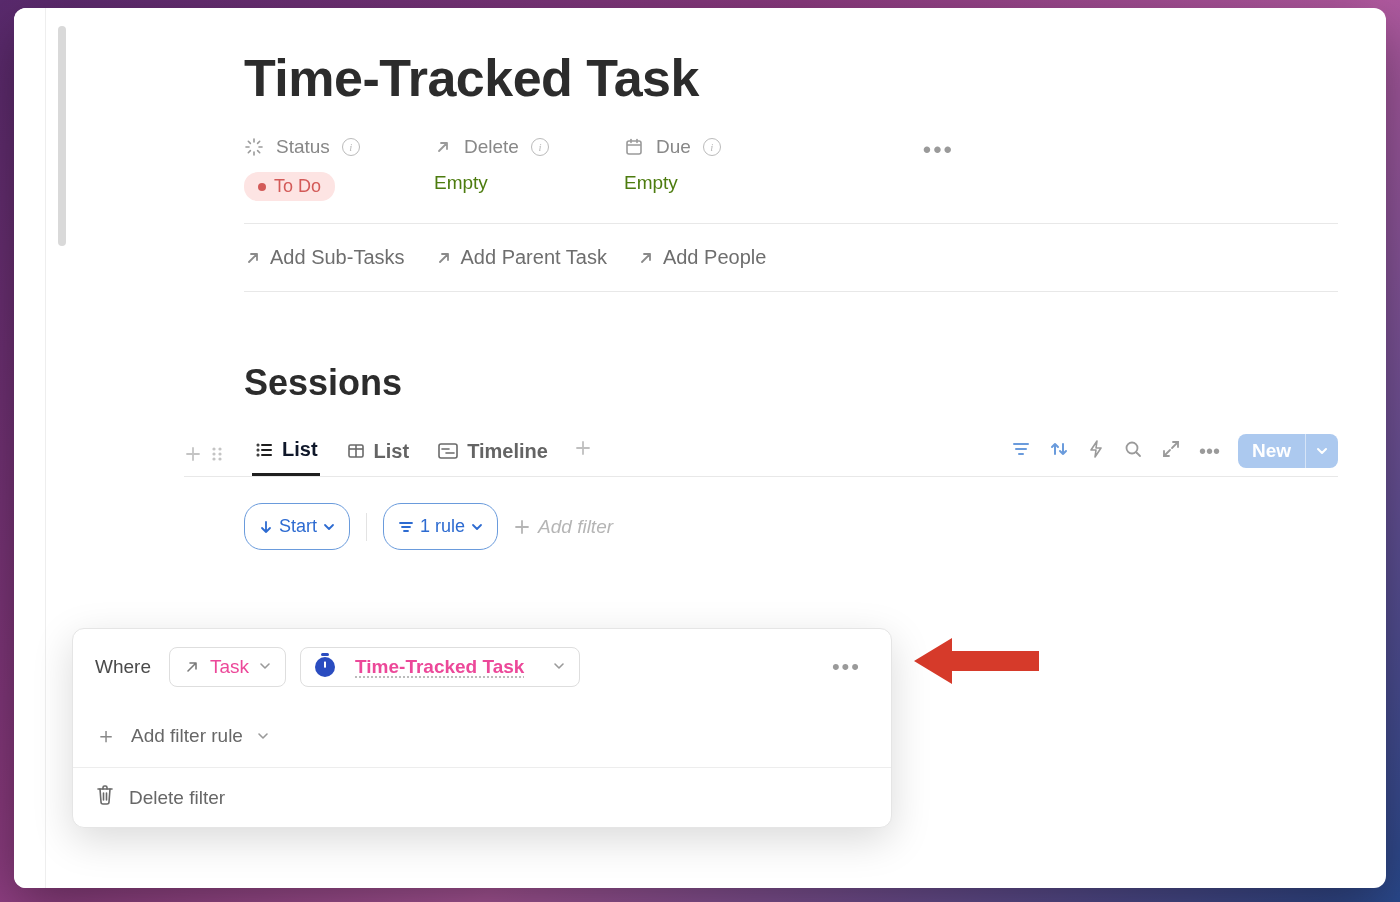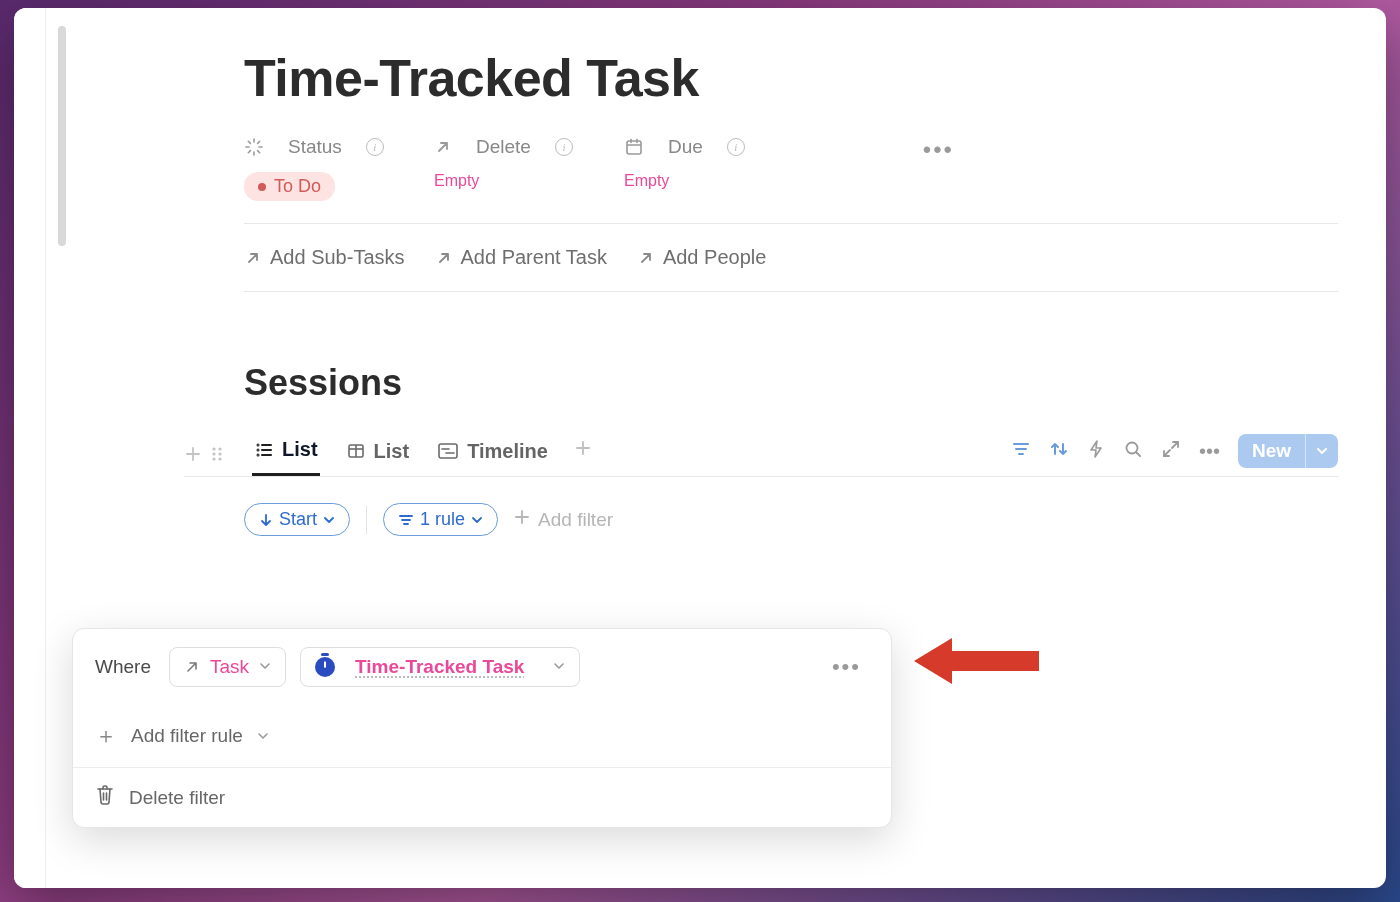--- a/index.html
+++ b/index.html
@@ -50,34 +50,34 @@
     letter-spacing: -0.5px;
     margin-bottom: 28px;
   }
   .props-row {
     display: flex;
     gap: 50px;
     align-items: flex-start;
     margin-bottom: 12px;
   }
   .prop-col { display: flex; flex-direction: column; gap: 14px; min-width: 140px; }
-  .prop-label { display: flex; align-items: center; gap: 24px; color: #888; font-size: 19px; }
+  .prop-label { display: flex; align-items: center; gap: 12px; color: #888; font-size: 19px; }
   .info-circle {
     width: 18px; height: 18px; border: 1.5px solid #bbb; border-radius: 50%;
     display: inline-flex; align-items: center; justify-content: center;
     font-size: 11px; color: #bbb; font-style: italic; font-family: serif;
   }
   .status-pill {
     display: inline-flex; align-items: center; gap: 8px;
     background: #fde4e3; color: #d35a58;
     padding: 4px 14px; border-radius: 14px; font-size: 18px; font-weight: 400;
     width: fit-content;
   }
   .status-dot { width: 8px; height: 8px; border-radius: 50%; background: #d35a58; }
-  .empty-val { color: #ec4899; font-size: 16px; }
+  .empty-val { color: #4d7c0f; font-size: 19px; }
   .dots { color: #9a9a9a; font-size: 24px; letter-spacing: 2px; align-self: flex-end; padding-bottom: 2px; }
   .divider { border: none; border-top: 1px solid #e8e8e8; margin: 22px 0; }
   .add-row { display: flex; gap: 30px; color: #6e6e6e; font-size: 20px; font-weight: 400; }
   .add-item { display: inline-flex; align-items: center; gap: 8px; cursor: pointer; }
   .section-title { font-size: 36px; font-weight: 800; color: #2c2c2c; margin: 70px 0 28px 0; }
   .tabs-row {
     display: flex; align-items: center; justify-content: space-between;
     border-bottom: 1px solid #e8e8e8;
     margin-left: -60px; padding-left: 0;
   }
@@ -93,25 +93,25 @@
     display: inline-flex; align-items: stretch;
     background: #acc9ef; color: #fff; font-weight: 700; font-size: 19px;
     border-radius: 8px; overflow: hidden;
   }
   .new-btn .main { padding: 6px 14px; }
   .new-btn .caret { padding: 6px 10px; border-left: 1px solid rgba(255,255,255,0.5); }
   .filters-row { display: flex; align-items: center; gap: 16px; margin-top: 26px; }
   .pill-outline {
     display: inline-flex; align-items: center; gap: 6px;
     border: 1.5px solid #6a9bdc; color: #2d6bd1;
-    padding: 5px 14px; border-radius: 18px; font-size: 18px; font-weight: 500;
+    padding: 12px 14px; border-radius: 18px; font-size: 18px; font-weight: 500;
     cursor: pointer;
   }
   .vdiv { width: 1px; height: 28px; background: #e3e3e3; }
-  .add-filter { color: #b5b5b5; font-size: 19px; display: inline-flex; align-items: flex-start; gap: 8px; cursor: pointer;}
+  .add-filter { color: #b5b5b5; font-size: 19px; display: inline-flex; align-items: center; gap: 8px; cursor: pointer; font-style: italic;}
   
   .popup {
     position: absolute;
     left: 58px;
     top: 620px;
     width: 820px;
     background: #fff;
     border: 1px solid #e5e5e5;
     border-radius: 12px;
     box-shadow: 0 12px 40px rgba(0,0,0,0.15);

